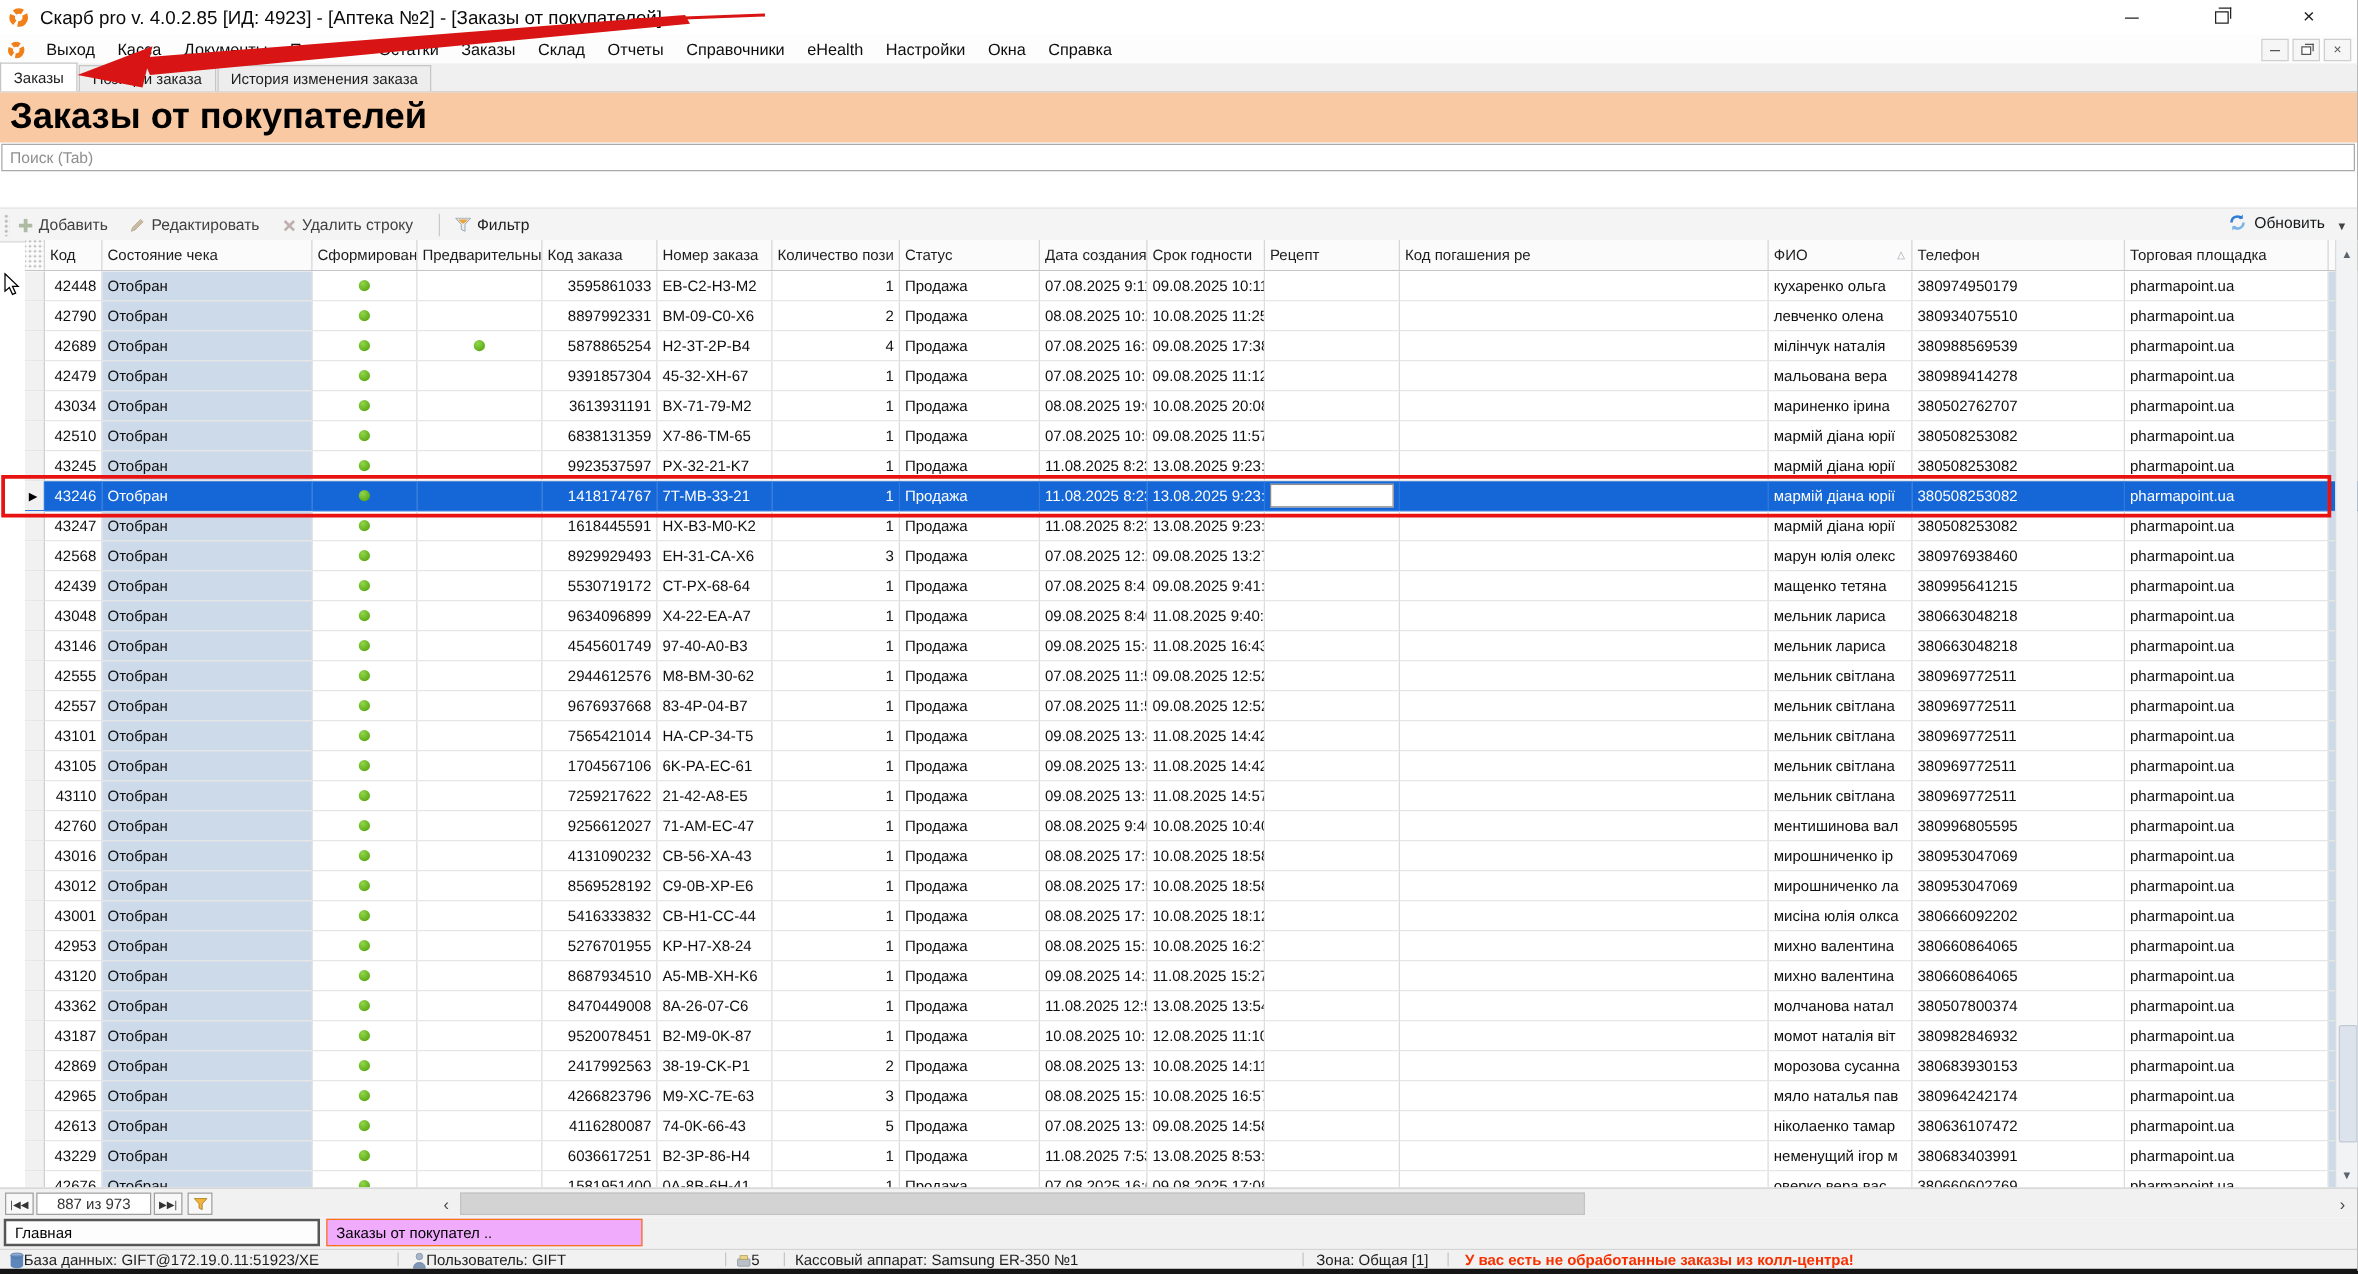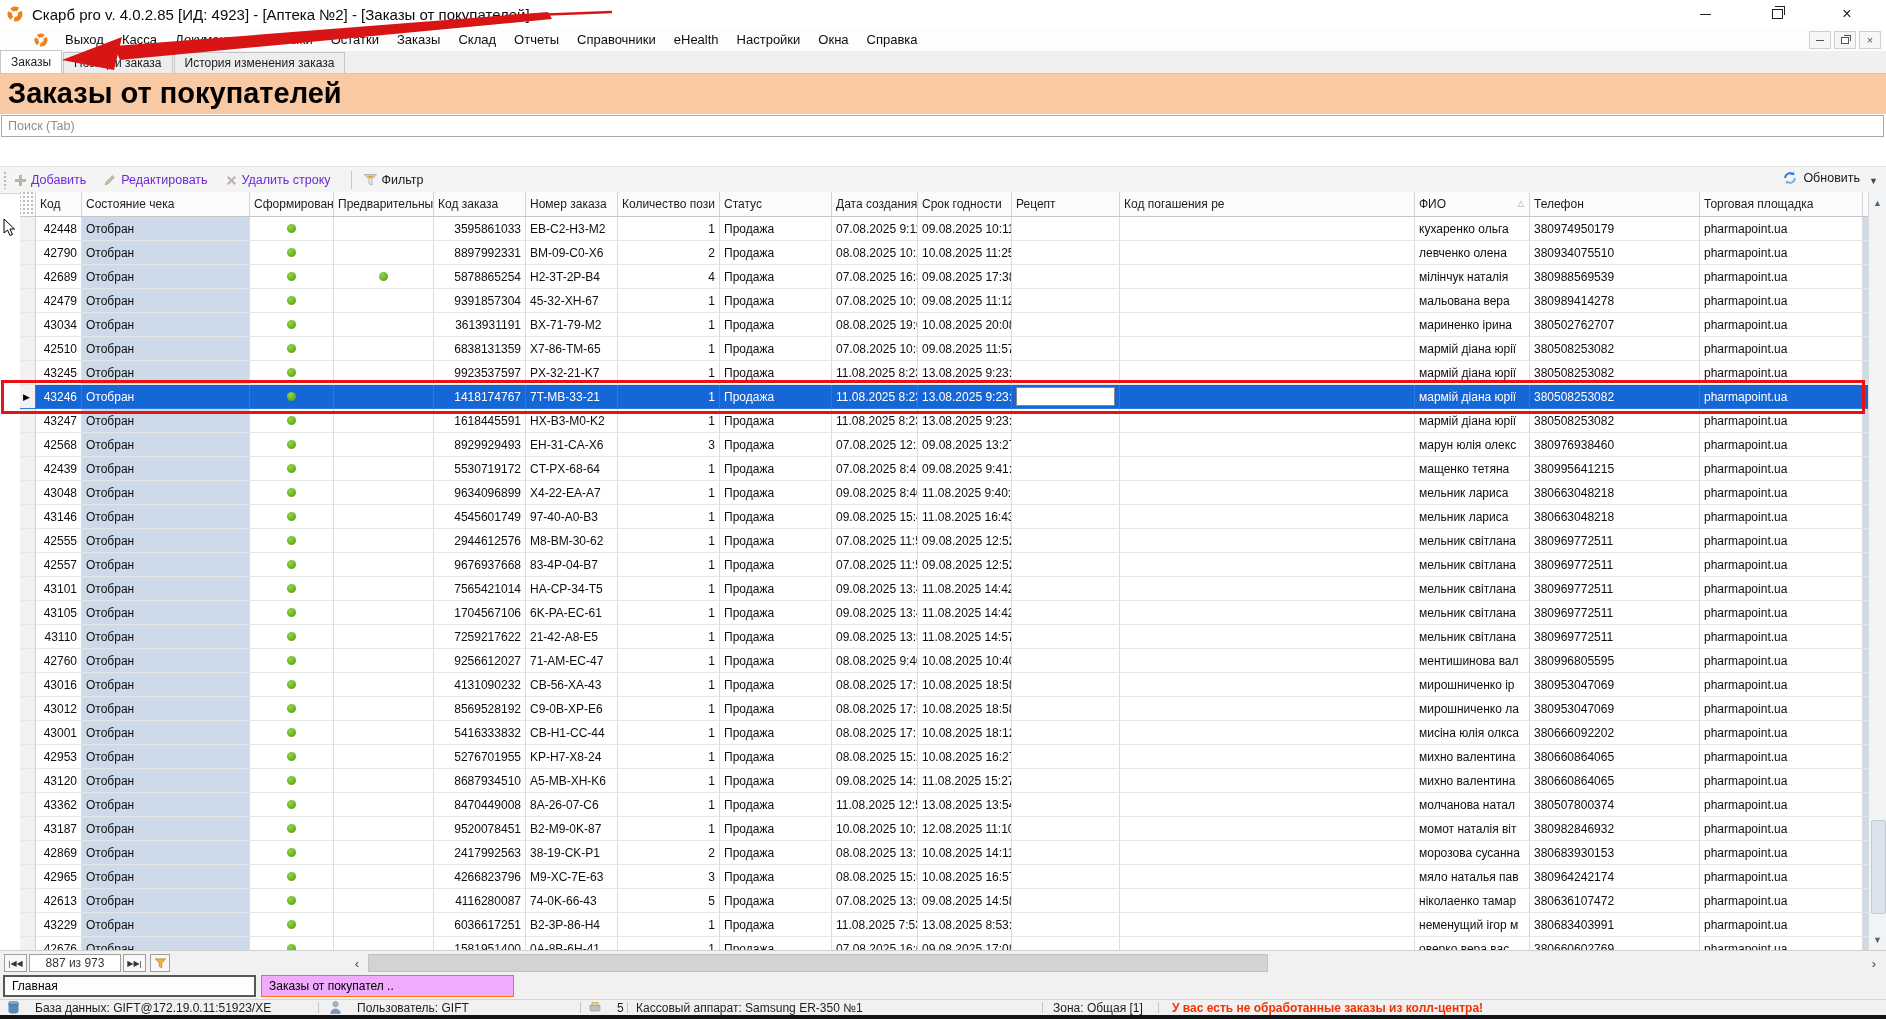--- a/index.html
+++ b/index.html
@@ -9,21 +9,21 @@
   .titlebar{position:absolute;top:0;left:0;right:0;height:28px;background:#fff;display:flex;align-items:center;}
   .logo{display:inline-block;width:16px;height:16px;}
   .titlebar .logo{margin-left:7px;}
   .title-text{margin-left:9px;font-size:15px;color:#0a0a0a;}
   .capbtn{position:absolute;top:2px;width:42px;height:24px;display:flex;align-items:center;justify-content:center;color:#222;}
   .cap-min{right:160px;}  .cap-rst{right:88px;}  .cap-cls{right:18px;font-size:16px;}
   .bar-glyph{display:block;width:11px;height:1px;background:#222;}
   .rst-glyph{display:block;width:9px;height:8px;border:1px solid #222;background:#fff;position:relative;}
   .rst-glyph::before{content:"";position:absolute;left:2px;top:-4px;width:9px;height:8px;border:1px solid #222;border-bottom:none;border-left:none;}
   
-  .menubar{position:absolute;top:28px;left:0;right:0;height:23px;background:#fdfdfd;border-bottom:1px solid #e6e6e6;display:flex;align-items:center;font-size:13px;color:#0d0d0d;padding-left:28px;}
+  .menubar{position:absolute;top:28px;left:0;right:0;height:23px;background:#fdfdfd;border-bottom:1px solid #e6e6e6;display:flex;align-items:center;font-size:13px;color:#0d0d0d;}
   .menubar .logo{width:14px;height:14px;margin:0 8px 0 6px;}
   .mitem{padding:0 9px;}
   .mdi{position:absolute;right:5px;top:3px;display:flex;gap:3px;}
   .mdi span{width:20px;height:16px;border:1px solid #cfcfcf;background:#f6f6f6;color:#555;font-size:11px;display:flex;align-items:center;justify-content:center;}
   .mdi .bar-glyph{width:8px;}
   .mdi .rst-glyph{width:6px;height:5px;border-color:#555;}
   .mdi .rst-glyph::before{width:6px;height:5px;left:2px;top:-3px;border-color:#555;}
   
   .tabstrip{position:absolute;top:51px;left:0;right:0;height:22px;background:#f0f0f0;border-bottom:1px solid #c9c9c9;display:flex;align-items:flex-end;}
   .ttab{height:20px;padding:0 10px;font-size:12px;display:flex;align-items:center;border:1px solid #c6c6c6;border-bottom:none;background:#ededed;color:#1c1c1c;margin-right:1px;position:relative;}
@@ -31,21 +31,21 @@
   
   .titleband{position:absolute;top:74px;left:0;right:0;height:40px;background:#f8c9a2;}
   .pagetitle{margin:3px 0 0 8px;font-size:29px;font-weight:bold;color:#000;}
   
   .search-input{position:absolute;top:115px;left:1px;width:1883px;height:22px;box-sizing:border-box;border:1px solid #a9a9a9;padding:0 6px;font:12.5px "Liberation Sans",sans-serif;color:#333;background:#fff;}
   .search-input::placeholder{color:#8f8f8f;}
   
   .toolbar{position:absolute;top:166px;left:0;right:0;height:26px;background:#f4f4f4;border-top:1px solid #e3e3e3;border-bottom:1px solid #d9d9d9;display:flex;align-items:center;font-size:12.5px;}
   .grip{width:5px;height:18px;margin:0 7px 0 3px;background-image:radial-gradient(#b5b5b5 1px,transparent 1.2px);background-size:4px 4px;}
   .tbtn{display:flex;align-items:center;gap:5px;margin-right:18px;color:#1a1a1a;}
-  .tbtn.disabled{color:#6d28d9;}
+  .tbtn.disabled{color:#404040;}
   .tsep{width:1px;height:18px;background:#c9c9c9;margin:0 12px 0 2px;}
   .refresh-btn{position:absolute;right:26px;top:4px;display:flex;align-items:center;gap:6px;color:#15181b;font-size:12.5px;}
   .refresh-caret{position:absolute;right:8px;top:9px;font-size:9px;color:#444;}
   
   .grid{position:absolute;top:192px;left:0;width:1868px;margin-left:20px;}
   .ghead{display:grid;height:25px;background:#fbfbfb;border-bottom:1px solid #c6c6c6;font-size:12px;color:#1c1c1c;box-sizing:border-box;}
   .hc{border-right:1px solid #d6d6d6;display:flex;align-items:center;padding:0 4px;overflow:hidden;white-space:nowrap;position:relative;box-sizing:border-box;}
   .hc .sort{position:absolute;right:5px;top:7px;font-size:8px;color:#9aa4ae;}
   .hc.gripcell{padding:0;background-image:radial-gradient(#bdbdbd 0.8px,transparent 1px);background-size:4px 4px;background-position:2px 3px;}
   .gbody{position:absolute;top:25px;left:0;width:1868px;height:733px;overflow:hidden;background:#fff;}
@@ -76,21 +76,21 @@
   .hs-left{position:absolute;left:346px;top:3px;width:22px;height:18px;display:flex;align-items:center;justify-content:center;color:#444;font-size:13px;}
   .hs-thumb{position:absolute;left:368px;top:3px;width:900px;height:18px;background:#d3d3d3;border:1px solid #c2c2c2;box-sizing:border-box;}
   .hs-right{position:absolute;left:1864px;top:3px;width:20px;height:18px;display:flex;align-items:center;justify-content:center;color:#444;font-size:13px;}
   
   .wintabs{position:absolute;top:974px;left:0;right:0;height:25px;background:#f1f1f1;}
   .wtab{position:absolute;top:1px;height:22px;font-size:12px;display:flex;align-items:center;padding-left:7px;box-sizing:border-box;color:#000;}
   .wtab-main{left:3px;width:253px;background:#fdfdfd;border:2px solid #565656;}
   .wtab-orders{left:261px;width:253px;background:#f0abfc;border:1px solid #f97316;}
   
   .statusbar{position:absolute;top:999px;left:0;right:0;height:16px;background:#f1f1f1;border-top:1px solid #d4d4d4;font-size:12px;color:#1d1d1d;box-sizing:border-box;}
-  .sseg{position:absolute;top:1px;display:flex;align-items:flex-start;gap:16px;white-space:nowrap;}
+  .sseg{position:absolute;top:1px;display:flex;align-items:flex-end;gap:0;white-space:nowrap;}
   .sdiv{position:absolute;top:2px;width:1px;height:11px;background:#c6c6c6;}
   .alert{color:#f83000;font-weight:bold;}
   .blackstrip{position:absolute;top:1015px;left:0;right:0;height:4px;background:#151515;}
   
   .red-rect{position:absolute;left:1px;top:380px;width:1864px;height:34px;border:3px solid #e81212;box-sizing:border-box;z-index:40;pointer-events:none;}
   .arrow-svg{position:absolute;left:0;top:0;z-index:50;pointer-events:none;}
   .cursor-svg{position:absolute;left:3px;top:218px;z-index:45;pointer-events:none;}
 </style>
 </head>
 <body>

